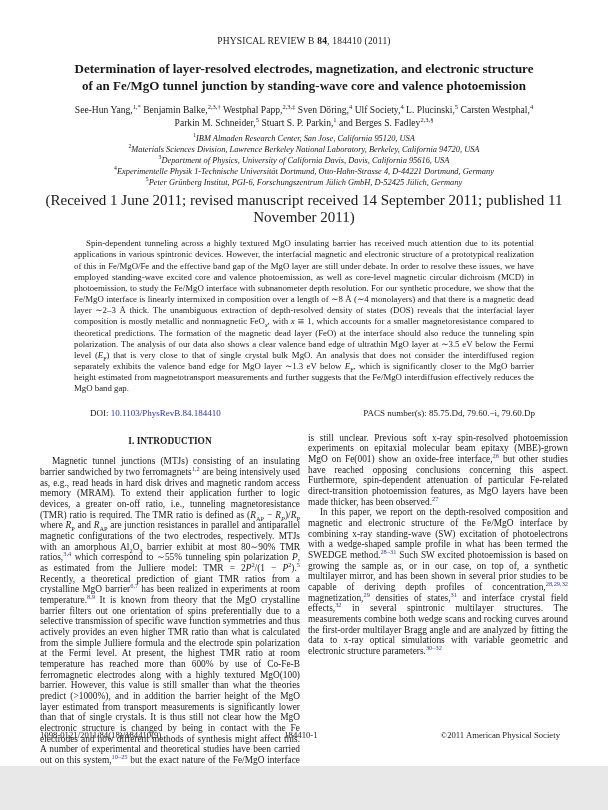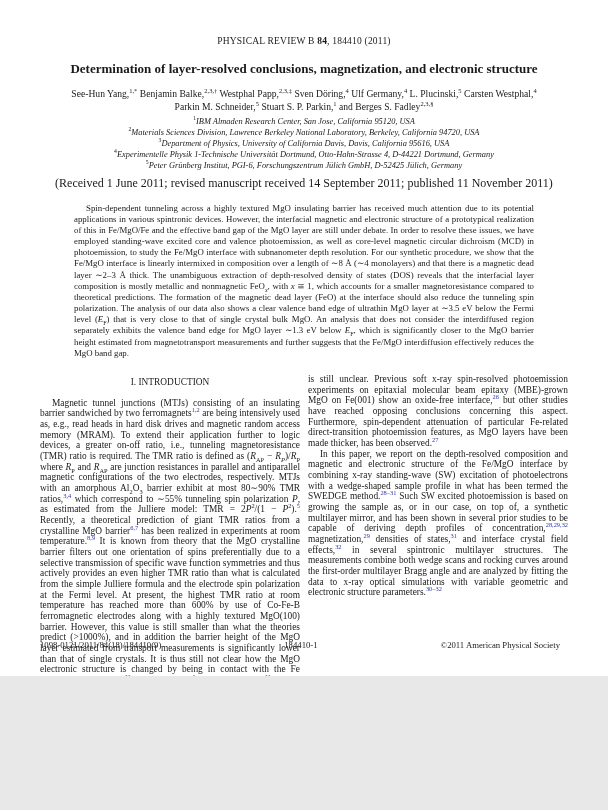--- a/index.html
+++ b/index.html
@@ -1,18 +1,18 @@
 <!DOCTYPE html>
 <html lang="en"><head>
 <meta charset="utf-8">
 <style>
   html,body{margin:0;padding:0;background:#e8e8e8;}
   .page{
     position:relative;
-    width:608px;height:676px;
+    width:608px;height:766px;
     margin:0 auto;
     background:#ffffff;
     font-family:"Liberation Serif", serif;
     color:#1a1a1a;
     box-sizing:border-box;
     padding:36px 40px 0 40px;
     overflow:hidden;
   }
   .journal-line{text-align:center;font-size:9.5px;letter-spacing:0.2px;}
   .title{
@@ -20,40 +20,40 @@
     margin-top:15px;
   }
   .authors{
     text-align:center;font-size:9.6px;line-height:1.38;margin-top:9px;
   }
   .affils{
     text-align:center;font-size:8.4px;line-height:1.32;margin-top:3px;
   }
   .affils .row{white-space:nowrap;}
   .received{
-    text-align:center;font-size:12px;margin-top:4px;
+    text-align:center;font-size:15px;margin-top:4px;
   }
   .abstract{
     margin:12px 34px 0 34px;
     font-size:8.8px;line-height:1.27;text-align:justify;text-indent:12px;
   }
   .doi-pacs{
     display:flex;justify-content:space-between;
     margin:13px 33px 0 50px;
     font-size:9px;
   }
   .cols{
     margin-top:15px;
     height:334px;
     column-count:2;column-gap:8px;column-fill:auto;
     font-size:9.4px;line-height:1.135;text-align:justify;
     hyphens:auto;
   }
   .section-heading{
-    text-align:center;font-weight:normal;font-size:9.4px;
+    text-align:center;font-weight:bold;font-size:9.4px;
     margin:3px 0 10px 0;
   }
   .cols p{margin:0;text-indent:12px;}
   .footer{
     position:absolute;left:40px;right:48px;bottom:26px;
     display:flex;justify-content:space-between;
     font-size:8.7px;
   }
   sup{font-size:68%;line-height:0;vertical-align:super;}
   sub{font-size:68%;line-height:0;vertical-align:sub;}
@@ -63,40 +63,45 @@
   .doi-link{color:#2b35a8;text-decoration:none;cursor:pointer;}
 </style>
 </head>
 <body>
 
 <div class="page">
 
   <div class="journal-line"><span>PHYSICAL REVIEW B </span><span class="bd">84</span><span>, 184410 (2011)</span></div>
 
   <div class="title">
-    <div>Determination of layer-resolved conclusions, magnetization, and electronic structure</div>
+    <div>Determination of layer-resolved electrodes, magnetization, and electronic structure</div>
+    <div>of an Fe/MgO tunnel junction by standing-wave core and valence photoemission</div>
   </div>
 
   <div class="authors">
-    <div><span>See-Hun Yang,</span><sup>1,*</sup><span> Benjamin Balke,</span><sup>2,3,†</sup><span> Westphal Papp,</span><sup>2,3,‡</sup><span> Sven Döring,</span><sup>4</sup><span> Ulf Germany,</span><sup>4</sup><span> L. Plucinski,</span><sup>5</sup><span> Carsten Westphal,</span><sup>4</sup></div>
+    <div><span>See-Hun Yang,</span><sup>1,*</sup><span> Benjamin Balke,</span><sup>2,3,†</sup><span> Westphal Papp,</span><sup>2,3,‡</sup><span> Sven Döring,</span><sup>4</sup><span> Ulf Society,</span><sup>4</sup><span> L. Plucinski,</span><sup>5</sup><span> Carsten Westphal,</span><sup>4</sup></div>
     <div><span>Parkin M. Schneider,</span><sup>5</sup><span> Stuart S. P. Parkin,</span><sup>1</sup><span> and Berges S. Fadley</span><sup>2,3,§</sup></div>
   </div>
 
   <div class="affils">
     <div class="row"><sup>1</sup><span class="it">IBM Almaden Research Center, San Jose, California 95120, USA</span></div>
     <div class="row"><sup>2</sup><span class="it">Materials Sciences Division, Lawrence Berkeley National Laboratory, Berkeley, California 94720, USA</span></div>
     <div class="row"><sup>3</sup><span class="it">Department of Physics, University of California Davis, Davis, California 95616, USA</span></div>
     <div class="row"><sup>4</sup><span class="it">Experimentelle Physik 1-Technische Universität Dortmund, Otto-Hahn-Strasse 4, D-44221 Dortmund, Germany</span></div>
     <div class="row"><sup>5</sup><span class="it">Peter Grünberg Institut, PGI-6, Forschungszentrum Jülich GmbH, D-52425 Jülich, Germany</span></div>
   </div>
 
   <div class="received">(Received 1 June 2011; revised manuscript received 14 September 2011; published 11 November 2011)</div>
 
   <div class="abstract"><span>Spin-dependent tunneling across a highly textured MgO insulating barrier has received much attention due to its potential applications in various spintronic devices. However, the interfacial magnetic and electronic structure of a prototypical realization of this in Fe/MgO/Fe and the effective band gap of the MgO layer are still under debate. In order to resolve these issues, we have employed standing-wave excited core and valence photoemission, as well as core-level magnetic circular dichroism (MCD) in photoemission, to study the Fe/MgO interface with subnanometer depth resolution. For our synthetic procedure, we show that the Fe/MgO interface is linearly intermixed in composition over a length of ∼8 Å (∼4 monolayers) and that there is a magnetic dead layer ∼2–3 Å thick. The unambiguous extraction of depth-resolved density of states (DOS) reveals that the interfacial layer composition is mostly metallic and nonmagnetic FeO</span><sub class="it">x</sub><span>, with </span><span class="it">x</span><span> ≅ 1, which accounts for a smaller magnetoresistance compared to theoretical predictions. The formation of the magnetic dead layer (FeO) at the interface should also reduce the tunneling spin polarization. The analysis of our data also shows a clear valence band edge of ultrathin MgO layer at ∼3.5 eV below the Fermi level (</span><span class="it">E</span><sub>F</sub><span>) that is very close to that of single crystal bulk MgO. An analysis that does not consider the interdiffused region separately exhibits the valence band edge for MgO layer ∼1.3 eV below </span><span class="it">E</span><sub>F</sub><span>, which is significantly closer to the MgO barrier height estimated from magnetotransport measurements and further suggests that the Fe/MgO interdiffusion effectively reduces the MgO band gap.</span></div>
 
+  <div class="doi-pacs">
+    <span><span>DOI: </span><span class="doi-link">10.1103/PhysRevB.84.184410</span></span>
+    <span>PACS number(s): 85.75.Dd, 79.60.−i, 79.60.Dp</span>
+  </div>
 
   <div class="cols">
     <div class="section-heading">I. INTRODUCTION</div>
     <p><span>Magnetic tunnel junctions (MTJs) consisting of an insulating barrier sandwiched by two ferromagnets</span><sup class="lk">1,2</sup><span> are being intensively used as, e.g., read heads in hard disk drives and magnetic random access memory (MRAM). To extend their application further to logic devices, a greater on-off ratio, i.e., tunneling magnetoresistance (TMR) ratio is required. The TMR ratio is defined as (</span><span class="it">R</span><sub>AP</sub><span> − </span><span class="it">R</span><sub class="it">P</sub><span>)/</span><span class="it">R</span><sub>P</sub><span> where </span><span class="it">R</span><sub>P</sub><span> and </span><span class="it">R</span><sub>AP</sub><span> are junction resistances in parallel and antiparallel magnetic configurations of the two electrodes, respectively. MTJs with an amorphous Al</span><sub>2</sub><span>O</span><sub>3</sub><span> barrier exhibit at most 80∼90% TMR ratios,</span><sup class="lk">3,4</sup><span> which correspond to ∼55% tunneling spin polarization </span><span class="it">P</span><span>, as estimated from the Julliere model: TMR = 2</span><span class="it">P</span><sup>2</sup><span>/(1 − </span><span class="it">P</span><sup>2</sup><span>).</span><sup class="lk">5</sup><span> Recently, a theoretical prediction of giant TMR ratios from a crystalline MgO barrier</span><sup class="lk">6,7</sup><span> has been realized in experiments at room temperature.</span><sup class="lk">8,9</sup><span> It is known from theory that the MgO crystalline barrier filters out one orientation of spins preferentially due to a selective transmission of specific wave function symmetries and thus actively provides an even higher TMR ratio than what is calculated from the simple Julliere formula and the electrode spin polarization at the Fermi level. At present, the highest TMR ratio at room temperature has reached more than 600% by use of Co-Fe-B ferromagnetic electrodes along with a highly textured MgO(100) barrier. However, this value is still smaller than what the theories predict (&gt;1000%), and in addition the barrier height of the MgO layer estimated from transport measurements is significantly lower than that of single crystals. It is thus still not clear how the MgO electronic structure is changed by being in contact with the Fe electrodes and how different methods of synthesis might affect this. A number of experimental and theoretical studies have been carried out on this system,</span><sup class="lk">10–25</sup><span> but the exact nature of the Fe/MgO interface is still unclear. Previous soft x-ray spin-resolved photoemission experiments on epitaxial molecular beam epitaxy (MBE)-grown MgO on Fe(001) show an oxide-free interface,</span><sup class="lk">26</sup><span> but other studies have reached opposing conclusions concerning this aspect. Furthermore, spin-dependent attenuation of particular Fe-related direct-transition photoemission features, as MgO layers have been made thicker, has been observed.</span><sup class="lk">27</sup></p>
     <p><span>In this paper, we report on the depth-resolved composition and magnetic and electronic structure of the Fe/MgO interface by combining x-ray standing-wave (SW) excitation of photoelectrons with a wedge-shaped sample profile in what has been termed the SWEDGE method.</span><sup class="lk">28–31</sup><span> Such SW excited photoemission is based on growing the sample as, or in our case, on top of, a synthetic multilayer mirror, and has been shown in several prior studies to be capable of deriving depth profiles of concentration,</span><sup class="lk">28,29,32</sup><span> magnetization,</span><sup class="lk">29</sup><span> densities of states,</span><sup class="lk">31</sup><span> and interface crystal field effects,</span><sup class="lk">32</sup><span> in several spintronic multilayer structures. The measurements combine both wedge scans and rocking curves around the first-order multilayer Bragg angle and are analyzed by fitting the data to x-ray optical simulations with variable geometric and electronic structure parameters.</span><sup class="lk">30–32</sup></p>
   </div>
 
   <div class="footer">
     <span>1098-0121/2011/84(18)/184410(9)</span>
     <span>184410-1</span>

